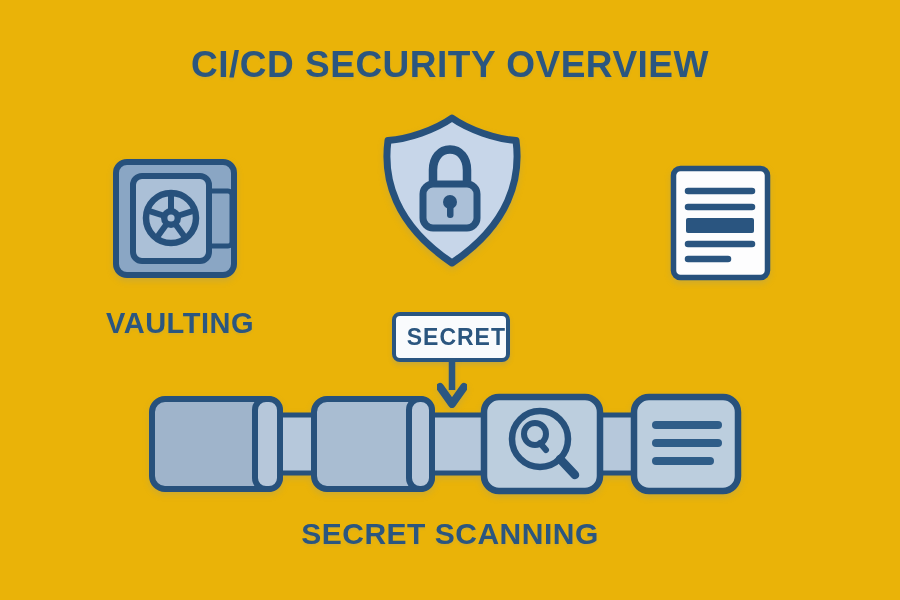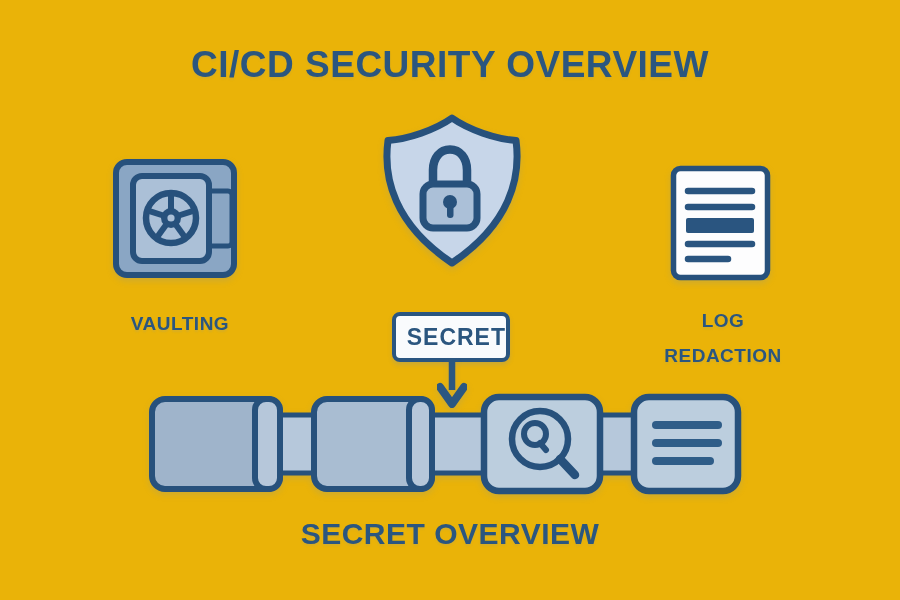--- a/index.html
+++ b/index.html
@@ -14,21 +14,21 @@
   .title {
     position: absolute; top: 44px; left: 0; width: 900px;
     text-align: center;
     font-size: 37px; font-weight: 700; letter-spacing: 0.5px;
     color: #2b567f;
     text-shadow: 0 2px 2px rgba(120,150,190,.15);
   }
   .node-label {
     position: absolute;
     text-align: center;
-    font-size: 19px; font-weight: 700; letter-spacing: 0.5px;
+    font-size: 29px; font-weight: 700; letter-spacing: 0.5px;
     color: #2b567f; line-height: 35px;
     text-shadow: 0 2px 2px rgba(120,150,190,.15);
   }
   .label-vaulting { left: 40px; top: 306px; width: 280px; }
   .label-logredaction { left: 592px; top: 303px; width: 262px; }
   .label-secretscanning { left: 150px; top: 516px; width: 600px; font-size: 30px; }
   .icon { position: absolute; }
   .icon svg { display: block; filter: drop-shadow(0 3px 3px rgba(110,140,180,.22)); }
   .vault-icon { left: 112px; top: 158px; }
   .shield-icon { left: 377px; top: 112px; }
@@ -146,20 +146,16 @@
           <line x1="508" y1="32" x2="570" y2="32"></line>
           <line x1="508" y1="50" x2="570" y2="50"></line>
           <line x1="508" y1="68" x2="562" y2="68"></line>
         </g>
       </g>
     </svg>
   </div>
 
   <div class="node-label label-vaulting">VAULTING</div>
 
-  <div class="node-label label-logredaction">
-    <div>LOG</div>
-    <div>REDACTION</div>
-  </div>
 
-  <div class="node-label label-secretscanning">SECRET OVERVIEW</div>
+  <div class="node-label label-secretscanning">SECRET SCANNING</div>
 
 </div>
 
 </body></html>

